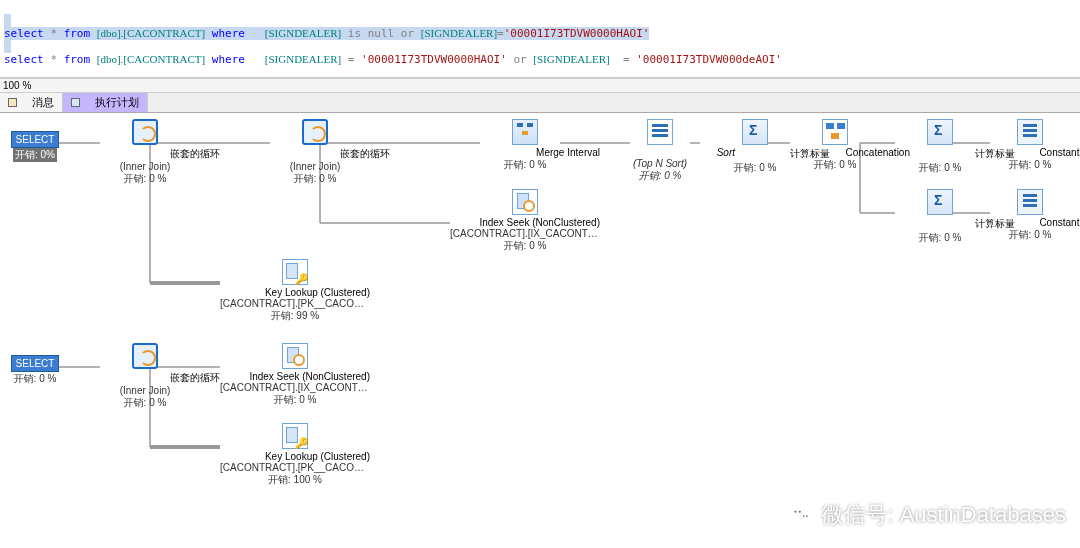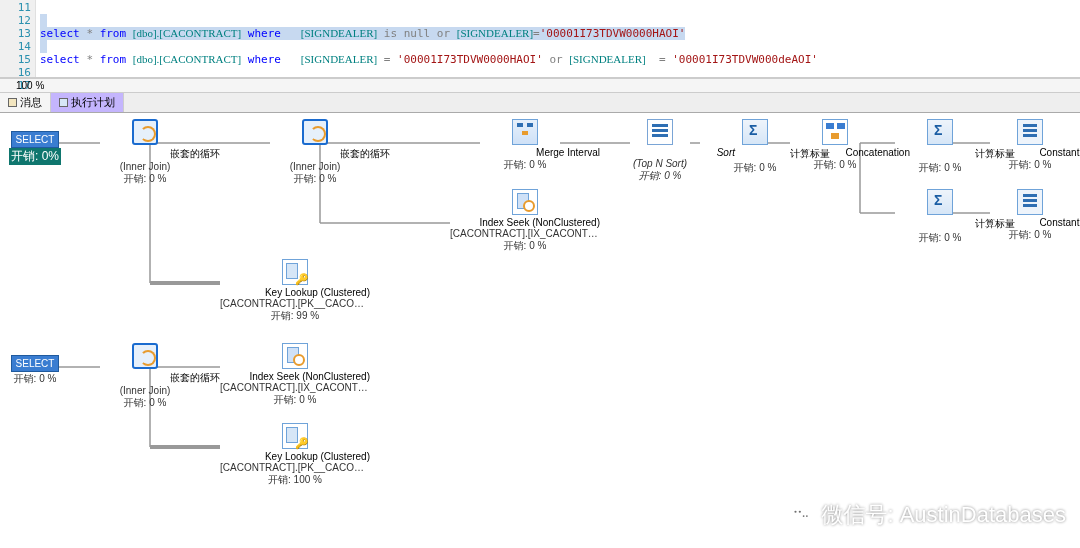--- a/index.html
+++ b/index.html
@@ -8,44 +8,44 @@
 
 .editor { display: flex; background: #fff; border-bottom: 1px solid #ccc; height: 78px; }
 .gutter { width: 36px; background: #f0f0f0; border-right: 1px solid #e0e0e0; text-align: right; padding-right: 4px; color: #2b91af; font-family: Consolas, monospace; font-size: 11px; line-height: 13px; padding-top: 1px; }
 .gutter div { height: 13px; }
 .code { flex: 1; font-family: Consolas, monospace; font-size: 11px; line-height: 13px; padding-top: 1px; padding-left: 4px; white-space: pre; color: #000; }
 .code .hl { background: #c7d9f0; display: inline; }
 .kw { color: #0000ff; }
 .op { color: #808080; }
 .name { color: #008080; font-family: Liberation Serif, serif; }
 .str { color: #a31515; text-align: center; }
-.zoom { background: #f5f5f5; border-top: 1px solid #ccc; border-bottom: 1px solid #ccc; font-size: 10px; padding: 1px 16px; }
+.zoom { background: #f5f5f5; border-top: 1px solid #ccc; border-bottom: 1px solid #ccc; font-size: 10px; padding: 1px 3px; }
 
 
 .tabs { display: flex; gap: 0; border-bottom: 1px solid #aaa; background: #eee; font-size: 11px; }
-.tab { padding: 2px 8px; background: #f5f5f5; border-right: 1px solid #ccc; display: flex; align-items: center; gap: 3px; }
+.tab { padding: 2px 8px; background: #f5f5f5; border-right: 1px solid #ccc; display: flex; align-items: center; gap: 15px; }
 .tab.active { background: #c4b5fd; }
 .tic { width: 9px; height: 9px; display: inline-block; border: 1px solid #666; }
 
 
 .plan-scroll { height: 438px; overflow: auto; position: relative; }
 .query-hdr { padding: 3px 6px; font-family: Consolas, monospace; font-size: 11px; border-bottom: 1px dotted #ddd; white-space: pre; }
 .query-hdr .lbl { font-family: "Segoe UI"; color: #000; }
 .plan { position: relative; height: 224px; }
 .plan2 { position: relative; height: 160px; }
 
 .node { position: absolute; text-align: center; font-size: 10px; width: 150px; }
 .node .ico { width: 26px; height: 26px; margin: 0 auto 2px auto; display: block; position: relative; }
 .node .ttl { font-weight: normal; white-space: nowrap; text-align: right; }
 .node .sub { color: #333; white-space: nowrap; overflow: hidden; text-overflow: ellipsis; max-width: 150px; }
 .node .cost { color: #333; }
 
 .select-node { width: 54px; }
 .select-box { background: #3a7dd1; color: #fff; border: 1px solid #1f5a9e; padding: 2px 4px; font-size: 10px; display: inline-block; }
-.select-cost { background: #0f766e; color: #fff; font-size: 12px; display: inline-block; padding: 0 2px; }
+.select-cost { background: #737373; color: #fff; font-size: 10px; display: inline-block; padding: 0 2px; }
 
 
 .ic-loop { border: 2px solid #1a6bcf; border-radius: 3px; background: #e6f0fb; }
 .ic-loop::after { content: ""; position: absolute; left: 6px; top: 5px; width: 12px; height: 12px; border: 2px solid #e89b2d; border-left-color: transparent; border-radius: 50%; }
 .ic-merge { background: linear-gradient(#e6f0fb,#cfe1f7); border: 1px solid #6fa3d9; }
 .ic-merge::before { content:""; position:absolute; left:4px; top:3px; width:6px; height:4px; background:#2f6fb3; box-shadow: 10px 0 0 #2f6fb3, 5px 8px 0 #e89b2d; }
 .ic-sort { background: #fff; border: 1px solid #7aa5d6; }
 .ic-sort::before { content:""; position:absolute; left:4px; top:4px; width:16px; height:3px; background:#2f6fb3; box-shadow: 0 5px 0 #2f6fb3, 0 10px 0 #2f6fb3; }
 .ic-compute { background: linear-gradient(#eef4fb,#d6e6f7); border: 1px solid #6fa3d9; }
 .ic-compute::before { content:"Σ"; position:absolute; left:6px; top:2px; font-size:14px; color:#1a5da3; font-weight:bold; }
@@ -64,29 +64,20 @@
 line.c { stroke: #999; stroke-width: 1.5; }
 line.ct { stroke: #999; stroke-width: 4; }
 
 .watermark { position: absolute; right: 14px; bottom: 18px; color: #fff; font-size: 22px; display: flex; align-items: center; gap: 6px; text-shadow: 0 0 3px rgba(0,0,0,.6); opacity: .85; }
 .wm-ico { width: 26px; height: 26px; display: inline-flex; align-items: center; justify-content: center; }
 </style>
 </head>
 <body>
 
 <div class="editor">
-  <div class="gutter">
-    <div>11</div>
-      <div>12</div>
-      <div>13</div>
-      <div>14</div>
-      <div>15</div>
-      <div>16</div>
-      <div>17</div>
-  </div>
   <div class="code">
 <span class="hl"> </span>
 <span class="hl"><span class="kw">select</span> <span class="op">*</span> <span class="kw">from</span> <span class="name">[dbo].[CACONTRACT]</span> <span class="kw">where</span>   <span class="name">[SIGNDEALER]</span> <span class="op">is null or</span> <span class="name">[SIGNDEALER]</span><span class="op">=</span><span class="str">'00001I73TDVW0000HAOI'</span></span>
 <span class="hl"> </span>
 <span class="kw">select</span> <span class="op">*</span> <span class="kw">from</span> <span class="name">[dbo].[CACONTRACT]</span> <span class="kw">where</span>   <span class="name">[SIGNDEALER]</span> <span class="op">=</span> <span class="str">'00001I73TDVW0000HAOI'</span> <span class="op">or</span> <span class="name">[SIGNDEALER]</span>  <span class="op">=</span> <span class="str">'00001I73TDVW000deAOI'</span>
   </div>
 </div>
 <div class="zoom">100 %</div>
 
 <div class="tabs">

